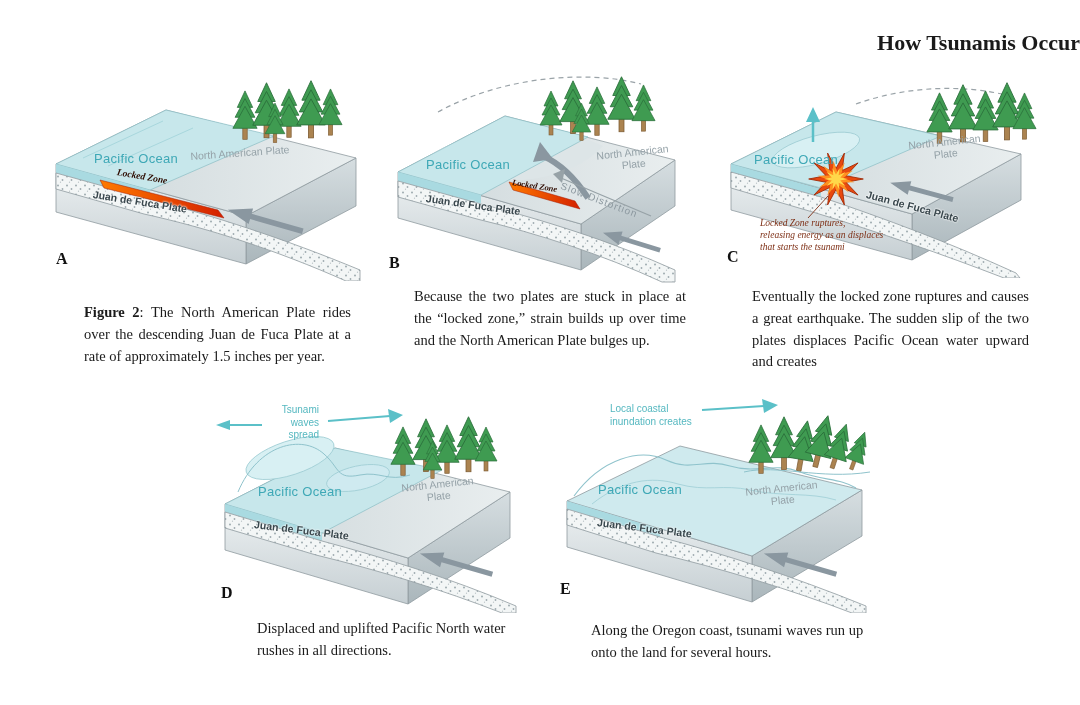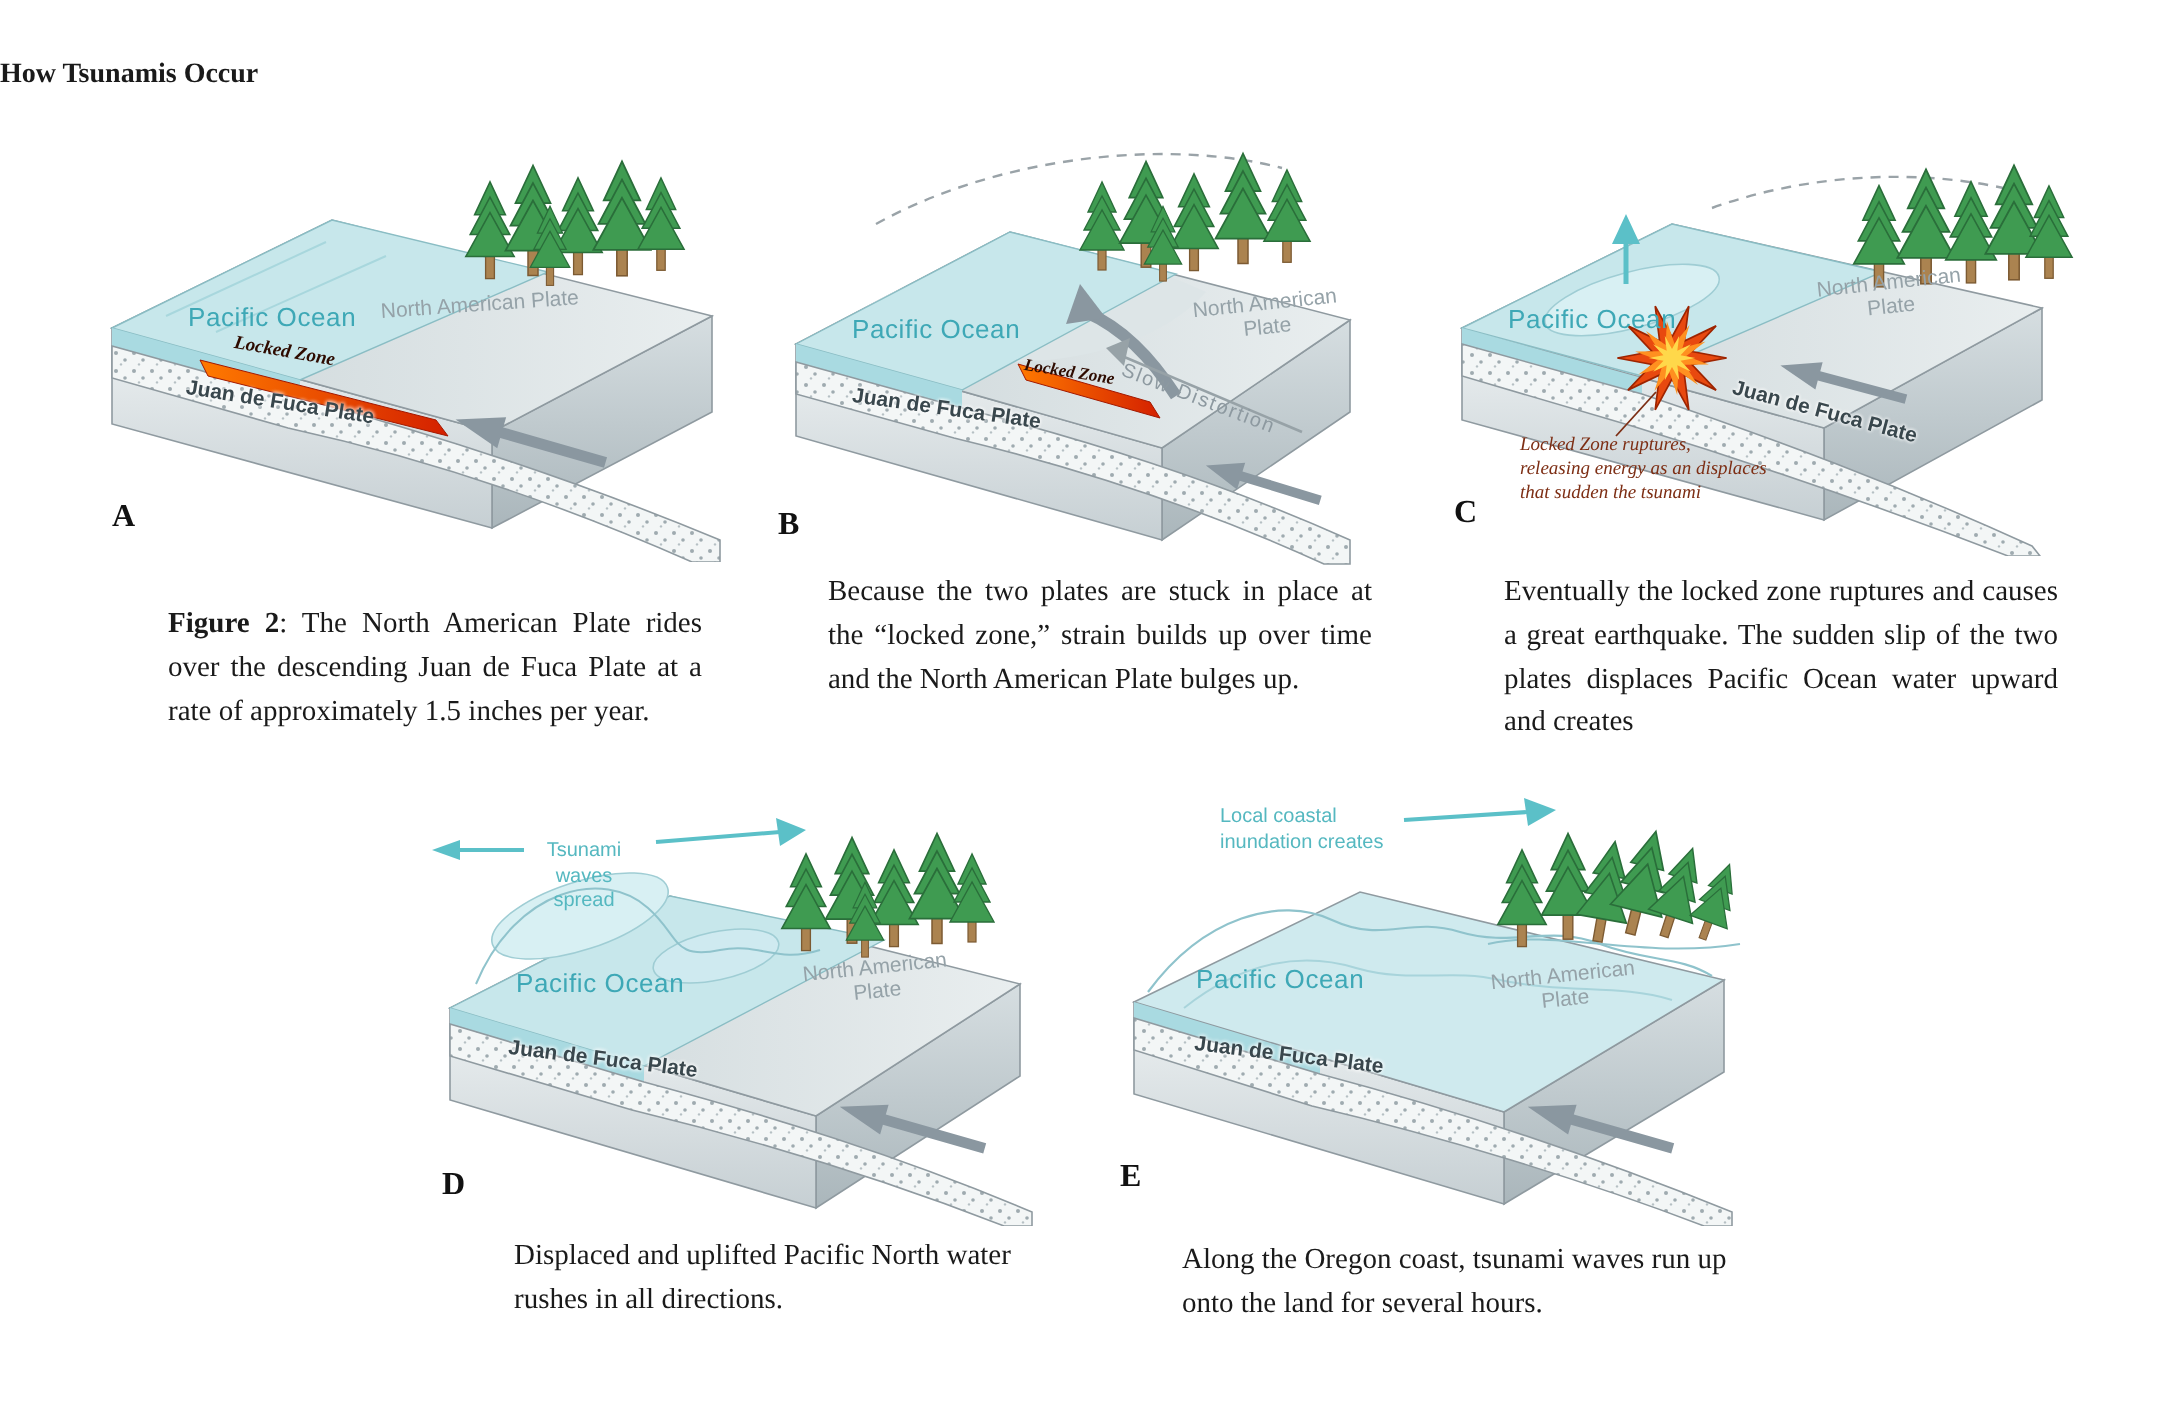--- a/index.html
+++ b/index.html
@@ -1,18 +1,18 @@
 <!DOCTYPE html>
 <html><head>
 <meta charset="utf-8">
 <style>
   *{margin:0;padding:0;box-sizing:border-box}
   html,body{width:1080px;height:705px}
   body{position:relative;background:#fff;font-family:"Liberation Serif",serif;overflow:hidden;color:#1a1a1a}
-  .title{position:absolute;top:30px;left:0;width:100%;text-align:left;font-size:14px;font-weight:bold}
+  .title{position:absolute;top:30px;left:0;width:100%;text-align:right;font-size:22px;font-weight:bold}
   .panel{position:absolute}
   .panel svg{position:absolute;left:0;top:0}
   .dlabel{position:absolute;white-space:nowrap;font-family:"Liberation Sans",sans-serif;z-index:3;transform-origin:left top}
   .lbl-ocean{color:#3ea8b6;font-size:13px;letter-spacing:.3px}
   .lbl-gray{color:#95a2a8;font-size:10.5px;text-align:center;line-height:1.15}
   .lbl-jdf{color:#39474d;font-size:10.5px;font-weight:bold;text-shadow:0 0 2px #fff,0 0 2px #fff}
   .lbl-locked{color:#2e0b00;font-size:9.5px;font-weight:bold;font-style:italic;font-family:"Liberation Serif",serif}
   .lbl-teal{color:#55b8c0;font-size:10px;line-height:1.25}
   .lbl-slow{color:#8d99a0;font-size:10px;letter-spacing:1px}
   .lbl-annot{color:#7d2e14;font-size:9.5px;line-height:1.25;font-family:"Liberation Serif",serif}
@@ -154,21 +154,21 @@
   </svg>
   <div class="dlabel lbl-ocean" style="left:38px;top:76px;">Pacific Ocean</div>
   <div class="dlabel lbl-gray" style="left:186px;top:64px;width:84px;transform:rotate(-6deg);">
     <div>North American</div>
     <div>Plate</div>
   </div>
   <div class="dlabel lbl-jdf" style="left:152px;top:112px;transform:rotate(15deg);">Juan de Fuca Plate</div>
   <div class="dlabel lbl-annot" style="left:44px;top:142px;font-style:italic;">
     <div>Locked Zone ruptures,</div>
     <div>releasing energy as an displaces</div>
-    <div>that sudden the tsunami</div>
+    <div>that starts the tsunami</div>
   </div>
   <div class="letter" style="left:11px;top:172px;">C</div>
 </div>
 
 <div class="panel" style="left:210px;top:396px;width:322px;height:217px;">
   <svg viewBox="0 0 322 217" width="322" height="217">
     <polygon points="198,162 300,96 300,142 198,208" fill="url(#sideGrad)" stroke="#8f9aa0" stroke-width="0.8"></polygon>
     <polygon points="15,108 198,162 198,208 15,154" fill="url(#faceGrad)" stroke="#8f9aa0" stroke-width="0.8"></polygon>
     <polygon points="15,108 125,52 300,96 198,162" fill="url(#landGrad)" stroke="#8f9aa0" stroke-width="0.8"></polygon>
     <polygon points="15,108 125,52 232,74 112,137" fill="#c7e7eb" stroke="#8abdc4" stroke-width="0.7"></polygon>
@@ -186,21 +186,21 @@
     </g>
     <g>
       <use href="#tree" transform="translate(182,32) scale(1.1)"></use>
       <use href="#tree" transform="translate(204,24) scale(1.2)"></use>
       <use href="#tree" transform="translate(226,30) scale(1.1)"></use>
       <use href="#tree" transform="translate(246,22) scale(1.25)"></use>
       <use href="#tree" transform="translate(266,32) scale(1.0)"></use>
       <use href="#tree" transform="translate(214,46) scale(0.85)"></use>
     </g>
   </svg>
-  <div class="dlabel lbl-teal" style="left:55px;top:24px;text-align:center;width:54px;">
+  <div class="dlabel lbl-teal" style="left:55px;top:8px;text-align:right;width:54px;">
     <div>Tsunami</div>
     <div>waves</div>
     <div>spread</div>
   </div>
   <div class="dlabel lbl-ocean" style="left:48px;top:88px;">Pacific Ocean</div>
   <div class="dlabel lbl-gray" style="left:188px;top:86px;width:78px;transform:rotate(-6deg);">
     <div>North American</div>
     <div>Plate</div>
   </div>
   <div class="dlabel lbl-jdf" style="left:45px;top:122px;transform:rotate(7deg);">Juan de Fuca Plate</div>

